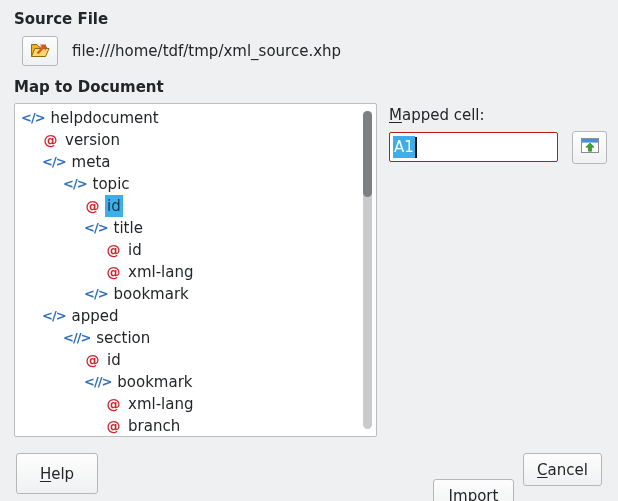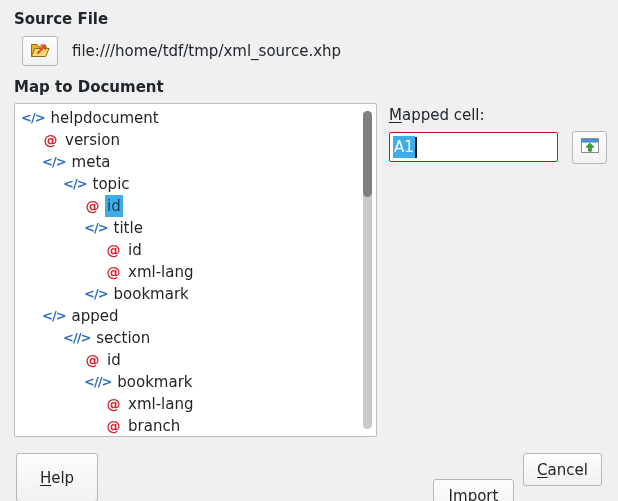--- a/index.html
+++ b/index.html
@@ -59,21 +59,21 @@
   #mapped-cell-input {
     position: absolute; left: 389px; top: 132px; width: 169px; height: 30px;
     background: #ffffff; border: 1px solid #b91c1c; border-radius: 2px;
     display: flex; align-items: center; padding-left: 3px;
   }
   #mapped-cell-input .selval { background: #3daee9; color: #fdfdfd; font-size: 15px; padding: 2px 1px; }
   #mapped-cell-input .caret { width: 2px; height: 21px; background: #111; }
   #shrink-btn { left: 572px; top: 131px; width: 35px; height: 33px; display: flex; align-items: center; justify-content: center; }
 
   
-  #help-btn   { left: 16px;  top: 453px; width: 82px; height: 49px; text-align: center; }
+  #help-btn   { left: 16px;  top: 453px; width: 82px; height: 41px; text-align: center; }
   #import-btn { left: 433px; top: 453px; width: 81px; height: 33px; margin-top: 26px; }
   #cancel-btn { left: 523px; top: 453px; width: 79px; height: 33px; }
   u { text-decoration: underline; text-underline-offset: 2px; }
 </style>
 </head>
 <body>
 
 <div>
 
   <div class="heading" id="heading-source">Source File</div>

